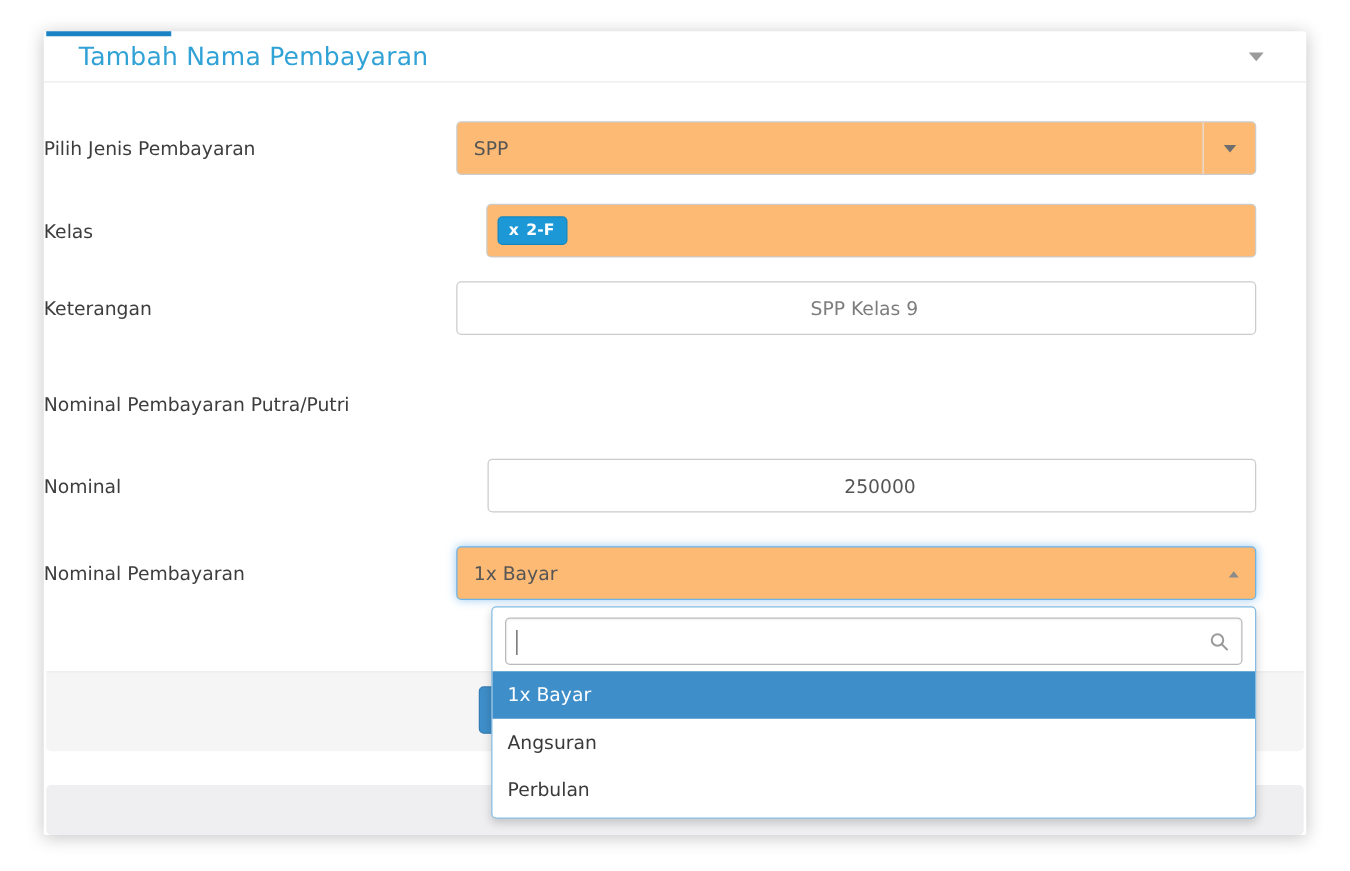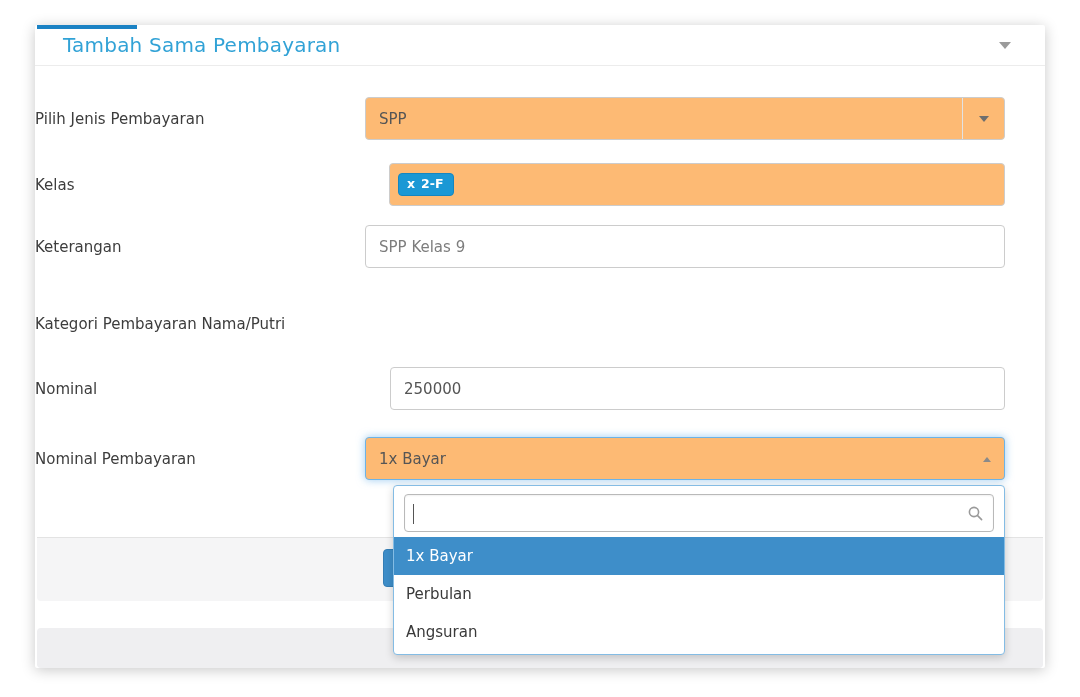--- a/index.html
+++ b/index.html
@@ -115,20 +115,21 @@
   .text-input {
     flex: 1;
     height: 43px;
     border: 1px solid #cccccc;
     border-radius: 4px;
     padding-left: 13px;
     font-size: 15px;
     color: #555555;
     font-family: "DejaVu Sans", "Liberation Sans", sans-serif;
     outline: none;
+    text-align: center;
   }
   .muted-input { color: #7d7d7d; }
 
   .tags-control { cursor: text; }
   .tag {
     margin-left: 8px;
     background: #1b98d5;
     border: 1px solid #1486c1;
     border-radius: 4px;
     color: #ffffff;
@@ -231,21 +232,21 @@
 </style>
 </head>
 <body>
 
 <div class="stage">
   <div class="card">
 
     <div class="tab-indicator"></div>
 
     <div class="panel-header">
-      <div class="panel-title">Tambah Sama Pembayaran</div>
+      <div class="panel-title">Tambah Nama Pembayaran</div>
       <div class="collapse-icon"></div>
     </div>
 
     <div class="panel-body">
 
       <div class="form-row r1">
         <div class="form-label">Pilih Jenis Pembayaran</div>
         <div class="control">
           <span class="control-text">SPP</span>
           <span class="select-arrow-box">
@@ -263,21 +264,21 @@
             </span>
         </div>
       </div>
 
       <div class="form-row r3">
         <div class="form-label">Keterangan</div>
         <input class="text-input muted-input" type="text" value="SPP Kelas 9" style="">
       </div>
 
       <div class="form-row r4">
-        <div class="form-label">Kategori Pembayaran Nama/Putri</div>
+        <div class="form-label">Nominal Pembayaran Putra/Putri</div>
       </div>
 
       <div class="form-row r5">
         <div class="form-label">Nominal</div>
         <input class="text-input" type="text" value="250000" style="">
       </div>
 
       <div class="form-row r6">
         <div class="form-label">Nominal Pembayaran</div>
         <div class="control open">
@@ -301,19 +302,19 @@
           <span class="search-icon">
             <svg width="17" height="17" viewBox="0 0 17 17">
               <circle cx="7" cy="7" r="4.6" fill="none" stroke="#9a9a9a" stroke-width="1.6"></circle>
               <line x1="10.6" y1="10.6" x2="14.6" y2="14.6" stroke="#9a9a9a" stroke-width="1.6" stroke-linecap="round"></line>
             </svg>
           </span>
         </div>
       </div>
       <ul class="options">
         <li class="option highlight">1x Bayar</li>
+        <li class="option">Angsuran</li>
         <li class="option">Perbulan</li>
-        <li class="option">Angsuran</li>
       </ul>
     </div>
 
   </div>
 </div>
 
 </body></html>

